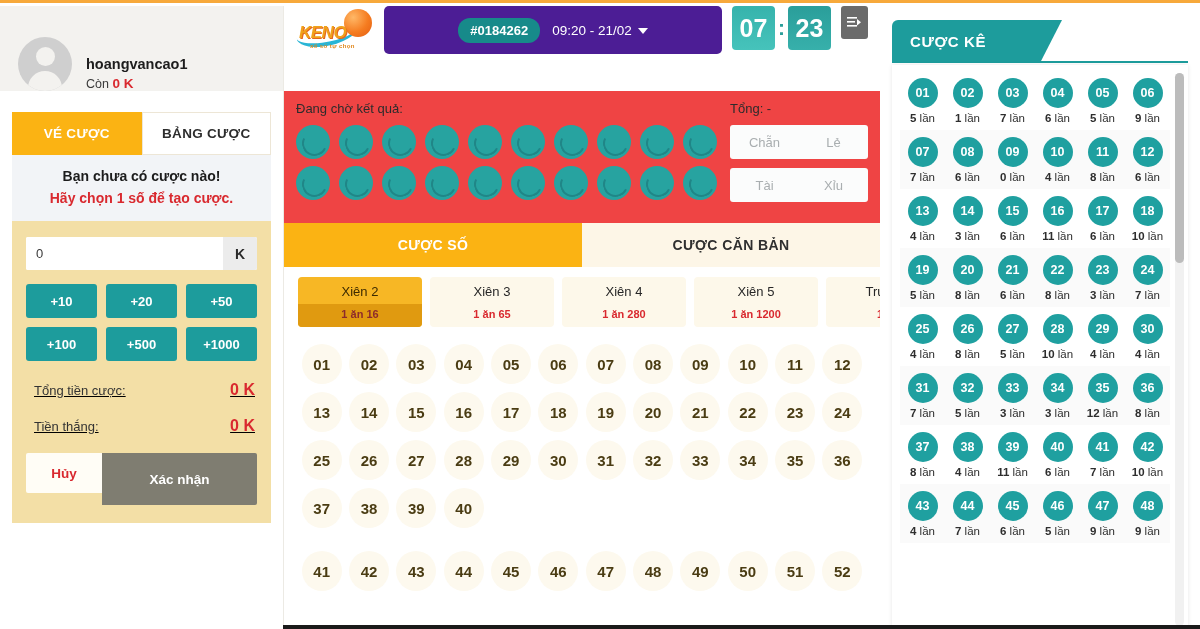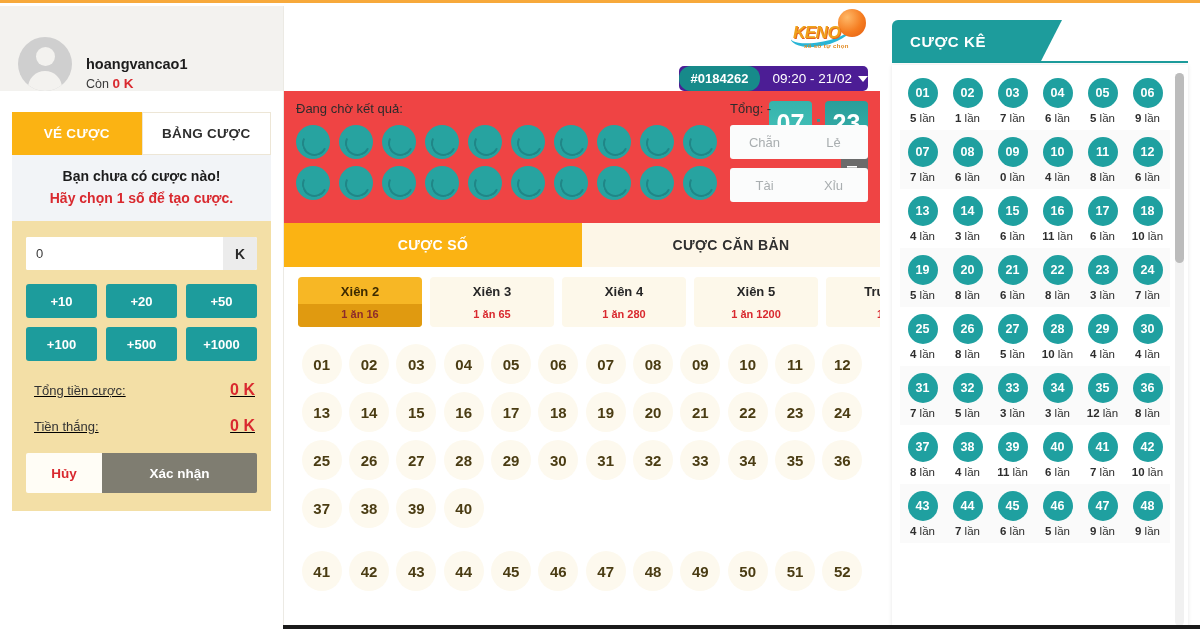--- a/index.html
+++ b/index.html
@@ -112,38 +112,37 @@
   .total-label { font-size: 13px; color: #333; }
   .total-val { font-size: 16px; font-weight: bold; color: #d9292f; }
   .action-row { display: flex; gap: 0; margin-top: 4px; }
   .btn-cancel {
     width: 76px; height: 40px; background: #fffdf6;
     border: none; color: #d9292f; font-size: 13.5px; font-weight: bold;
     cursor: pointer; border-radius: 2px 0 0 2px;
     font-family: "Liberation Sans", sans-serif;
   }
   .btn-confirm {
-    flex: 1; height: 40px; background: #7f7d71;
+    flex: 1; height: 52px; background: #7f7d71;
     border: none; color: #ffffff; font-size: 13.5px; font-weight: bold;
     cursor: pointer; border-radius: 0 2px 2px 0;
     font-family: "Liberation Sans", sans-serif;
   }
 
   
   .center-col {
     position: absolute; left: 283px; top: 3px;
     width: 597px; height: 626px;
     background: #ffffff;
     border-left: 1px solid #eceae4;
   }
   .center-head {
-    height: 85px; display: flex; align-items: flex-end;
+    height: 85px; display: flex; align-items: flex-start;
     padding: 0 12px 0 12px; gap: 10px;
     background: #ffffff;
-    flex-direction: column;
   }
   .keno-logo {
     width: 78px; height: 50px; position: relative; flex: 0 0 auto;
   }
   .keno-text {
     position: absolute; left: 3px; top: 17px;
     font-size: 17px; font-weight: bold; font-style: italic;
     color: #f0a11b; letter-spacing: -.5px;
     text-shadow: 1px 1px 0 #e4651f;
   }
@@ -233,21 +232,21 @@
   .bet-tab.inactive { background: #fdf6e7; color: #2f2f2f; }
 
   .xien-row {
     display: flex; gap: 8px; padding: 10px 0 8px 14px;
     background: #ffffff; overflow: hidden;
   }
   .xien {
     width: 124px; flex: 0 0 auto; border-radius: 4px; overflow: hidden;
     text-align: center; cursor: pointer; background: #fdf8ea;
   }
-  .xien-t { padding: 7px 0 5px; font-size: 13px; font-weight: bold; color: #272727; }
+  .xien-t { padding: 7px 0 5px; font-size: 13px; font-weight: normal; color: #272727; }
   .xien-b { padding: 4px 11px 7px; font-size: 11px; font-weight: bold; color: #d9292f; }
   .xien.active { background: #f7b725; }
   .xien.active .xien-t { color: #3d2b00; }
   .xien.active .xien-b { background: #e09a10; color: #8d2b2b; }
 
   .num-grid {
     padding: 8px 14px 0 14px;
     display: grid; grid-template-columns: repeat(12, 1fr);
     row-gap: 6px;
   }

